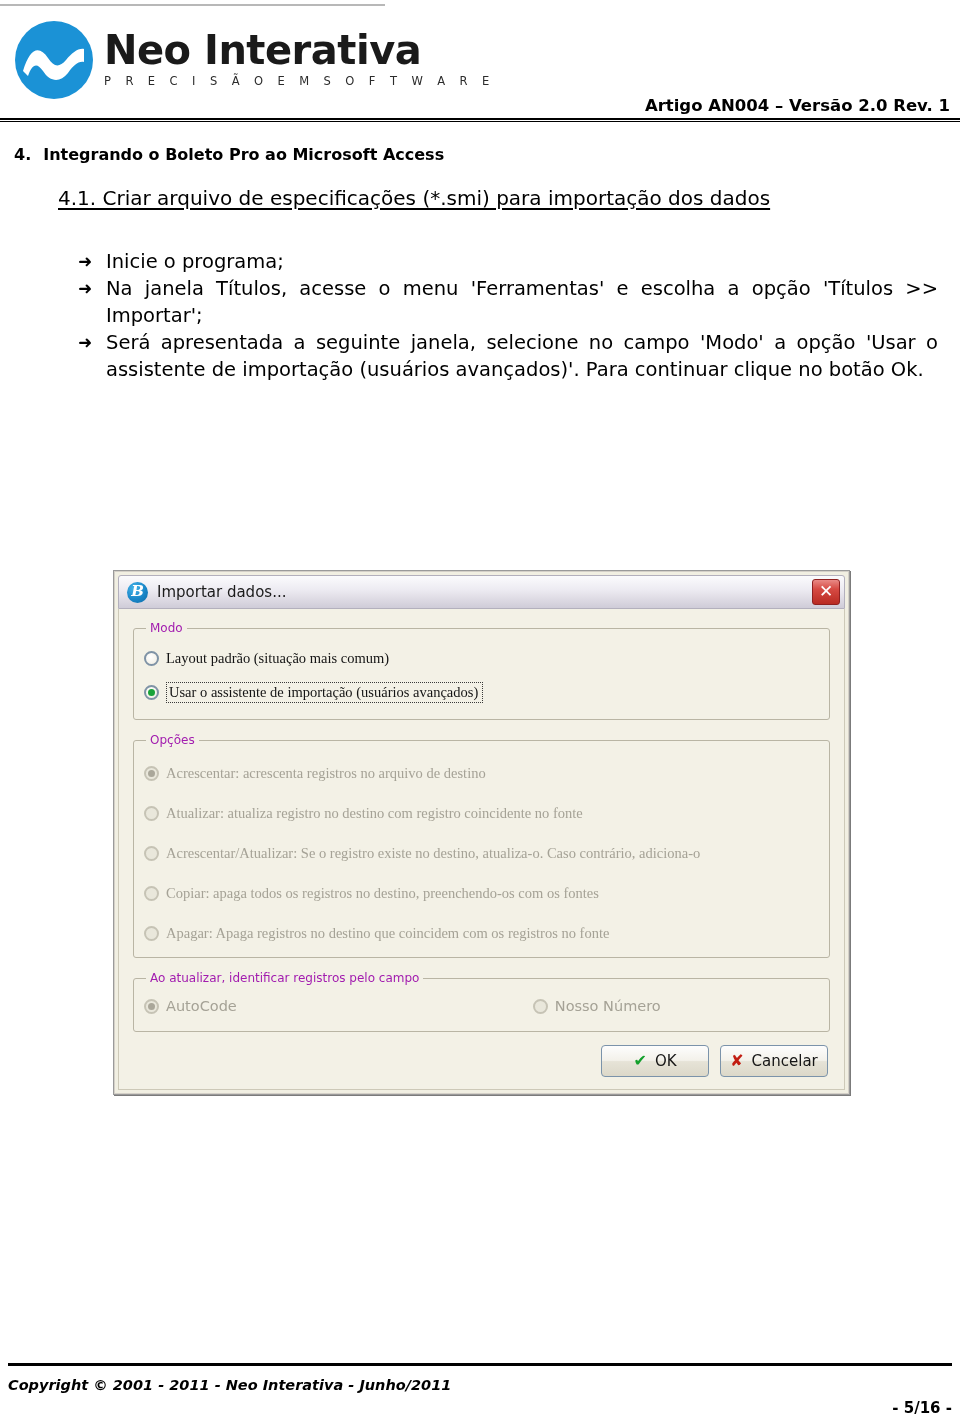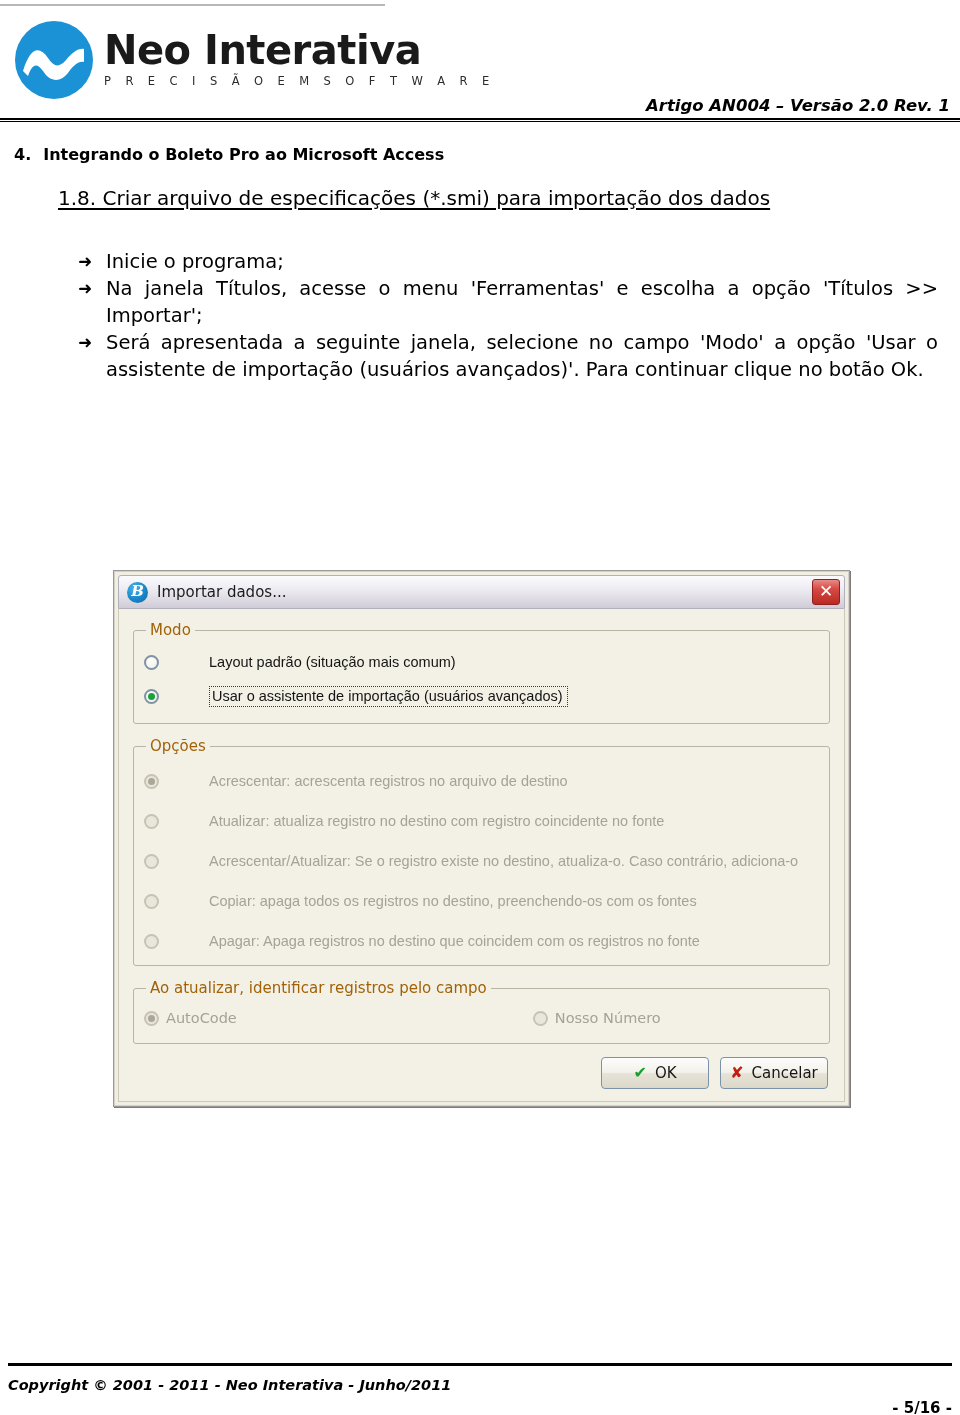--- a/index.html
+++ b/index.html
@@ -57,21 +57,20 @@
     font-size: 11.5px;
     letter-spacing: 5.4px;
     color: #2c2c2c;
     margin-top: 2px;
     white-space: nowrap;
   }
   #doc-ref {
     position: absolute;
     right: 10px; top: 96px;
     font-family: "DejaVu Sans", sans-serif;
-    font-style: italic;
     font-weight: bold;
     font-size: 16.5px;
     color: #000;
     white-space: nowrap;
   }
   #header-rule {
     position: absolute;
     left: 0; top: 118px;
     width: 960px; height: 4px;
     border-top: 2px solid #000;
@@ -210,34 +209,33 @@
 
   fieldset.grp {
     border: 1px solid #b9b5a4;
     border-radius: 3px;
     margin: 0 0 13px 0;
     padding: 6px 10px 10px 10px;
     background: #f3f1e6;
   }
   fieldset.grp > legend {
     font-family: "DejaVu Sans", sans-serif;
-    font-size: 15px;
-    color: #a16207;
+    font-size: 12px;
+    color: #a21caf;
     padding: 0 4px;
     margin-left: 2px;
   }
   .opt-row {
     display: flex;
     align-items: center;
     height: 34px;
-    font-family: Liberation Sans, sans-serif;
+    font-family: Liberation Serif, serif;
     font-size: 14.5px;
     color: #141414;
     white-space: nowrap;
-    gap: 43px;
   }
   .opt-row.disabled { color: #a5a296; }
 
   .radio {
     width: 15px; height: 15px;
     border-radius: 50%;
     border: 2px solid #7f93a6;
     background: radial-gradient(circle at 40% 35%, #ffffff 0%, #f4f2ea 70%, #dedbcd 100%);
     box-sizing: border-box;
     margin-right: 7px;
@@ -367,21 +365,21 @@
   <div id="doc-ref">Artigo AN004 – Versão 2.0 Rev. 1</div>
   <div id="header-rule"></div>
 </div>
 
 <div id="content">
 
   <div id="section-title">
     <span class="num">4.</span><span>Integrando o Boleto Pro ao Microsoft Access</span>
   </div>
 
-  <div id="subsection-title">1.8. Criar arquivo de especificações (*.smi) para importação dos dados</div>
+  <div id="subsection-title">4.1. Criar arquivo de especificações (*.smi) para importação dos dados</div>
 
   <div class="bullet-list">
     <div class="bullet-item">
       <span class="arrow">➜</span>
       <span>Inicie o programa;</span>
     </div>
     <div class="bullet-item">
       <span class="arrow">➜</span>
       <span>Na janela Títulos, acesse o menu 'Ferramentas' e escolha a opção 'Títulos &gt;&gt; Importar';</span>
     </div>

